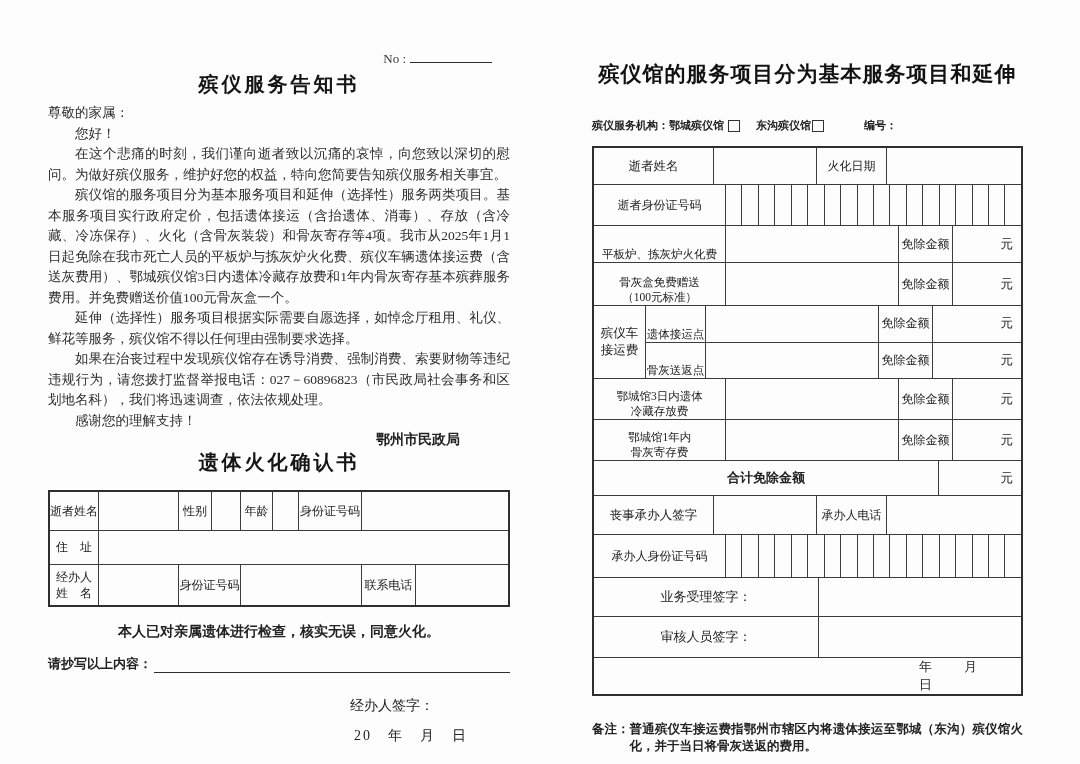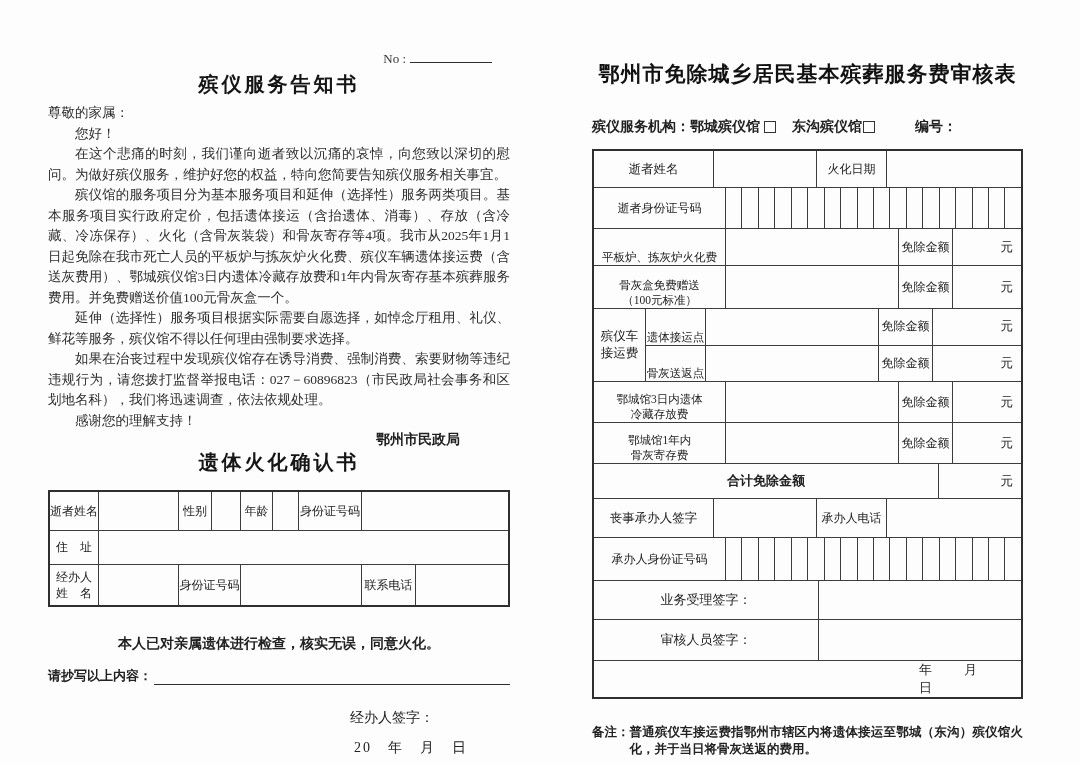--- a/index.html
+++ b/index.html
@@ -22,30 +22,30 @@
 
   .ctable{margin-top:14px;border:2px solid #2f2f2f;}
   .crow{display:flex;border-bottom:1px solid #3c3c3c;}
   .crow:last-child{border-bottom:none;}
   .ccell{border-right:1px solid #3c3c3c;display:flex;align-items:center;justify-content:center;
          box-sizing:border-box;font-size:12px;color:#222;text-align:center;}
   .ccell:last-child{border-right:none;}
   .grow{flex:1;}
   .two-line{flex-direction:column;line-height:1.35;}
 
-  .c-stmt{margin-top:28px;text-align:center;font-size:14px;font-weight:bold;color:#222;}
+  .c-stmt{margin-top:16px;text-align:center;font-size:14px;font-weight:bold;color:#222;}
   .copy-line{margin-top:14px;display:flex;align-items:flex-end;font-size:13px;font-weight:bold;
              font-family:"Liberation Sans","DejaVu Sans",sans-serif;color:#222;text-align:right;}
   .copy-line .fill{flex:1;border-bottom:1.5px solid #2e2e2e;height:14px;margin-left:2px;}
   .h-sign{margin-top:24px;padding-left:302px;font-size:14px;color:#222;}
   .l-date{margin-top:12px;padding-left:306px;font-size:14px;letter-spacing:2px;color:#222;}
 
   
   .r-title{margin-top:60px;text-align:center;font-size:21px;font-weight:bold;letter-spacing:1px;color:#111;}
-  .org-line{margin-top:30px;display:flex;align-items:center;font-size:14px;font-weight:bold;
+  .org-line{margin-top:30px;display:flex;align-items:center;font-size:11px;font-weight:bold;
             font-family:"Liberation Sans","DejaVu Sans",sans-serif;color:#222;}
   .chk{display:inline-block;width:10px;height:10px;border:1.2px solid #333;margin-left:4px;background:transparent;}
   .gap16{margin-left:16px;}
   .org-no{margin-left:40px;}
 
   .rtable{margin-top:13px;border:2px solid #2f2f2f;}
   .rrow{display:flex;border-bottom:1px solid #3c3c3c;}
   .rrow:last-child{border-bottom:none;}
   .rcell{border-right:1px solid #3c3c3c;box-sizing:border-box;display:flex;align-items:center;
          justify-content:center;font-size:12.5px;color:#222;text-align:center;}
@@ -132,21 +132,21 @@
       <span>请抄写以上内容：</span>
       <span class="fill"></span>
     </div>
 
     <div class="h-sign">经办人签字：</div>
     <div class="l-date">20　年　月　日</div>
   </div>
 
   <div class="page page-right">
 
-    <div class="r-title">鄂州市免除城乡居民基本殡葬服务费审核表</div>
+    <div class="r-title">殡仪馆的服务项目分为基本服务项目和延伸</div>
 
     <div class="org-line">
       <span>殡仪服务机构：</span>
       <span>鄂城殡仪馆</span>
       <span class="chk"></span>
       <span class="gap16">东沟殡仪馆</span>
       <span class="chk" style="margin-left:1px"></span>
       <span class="org-no">编号：</span>
     </div>
 

